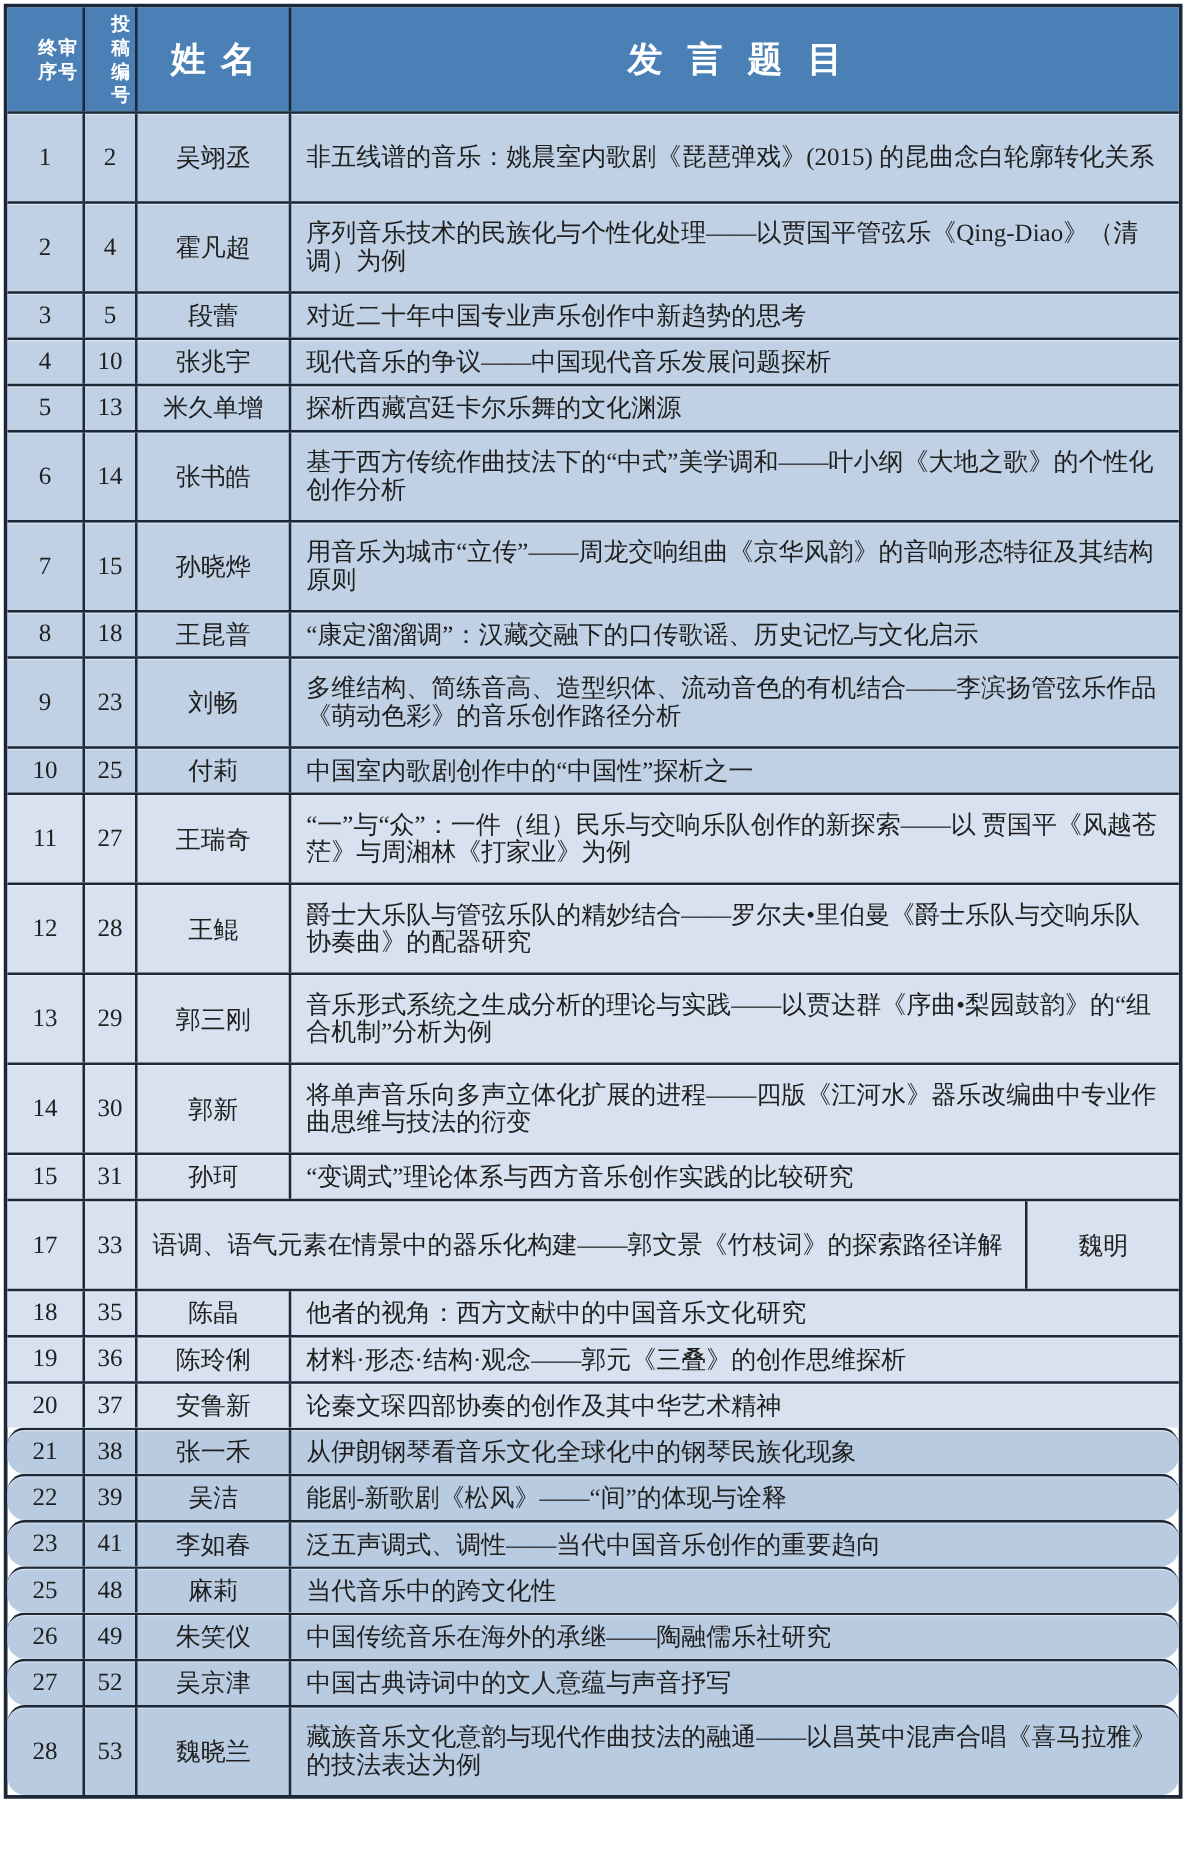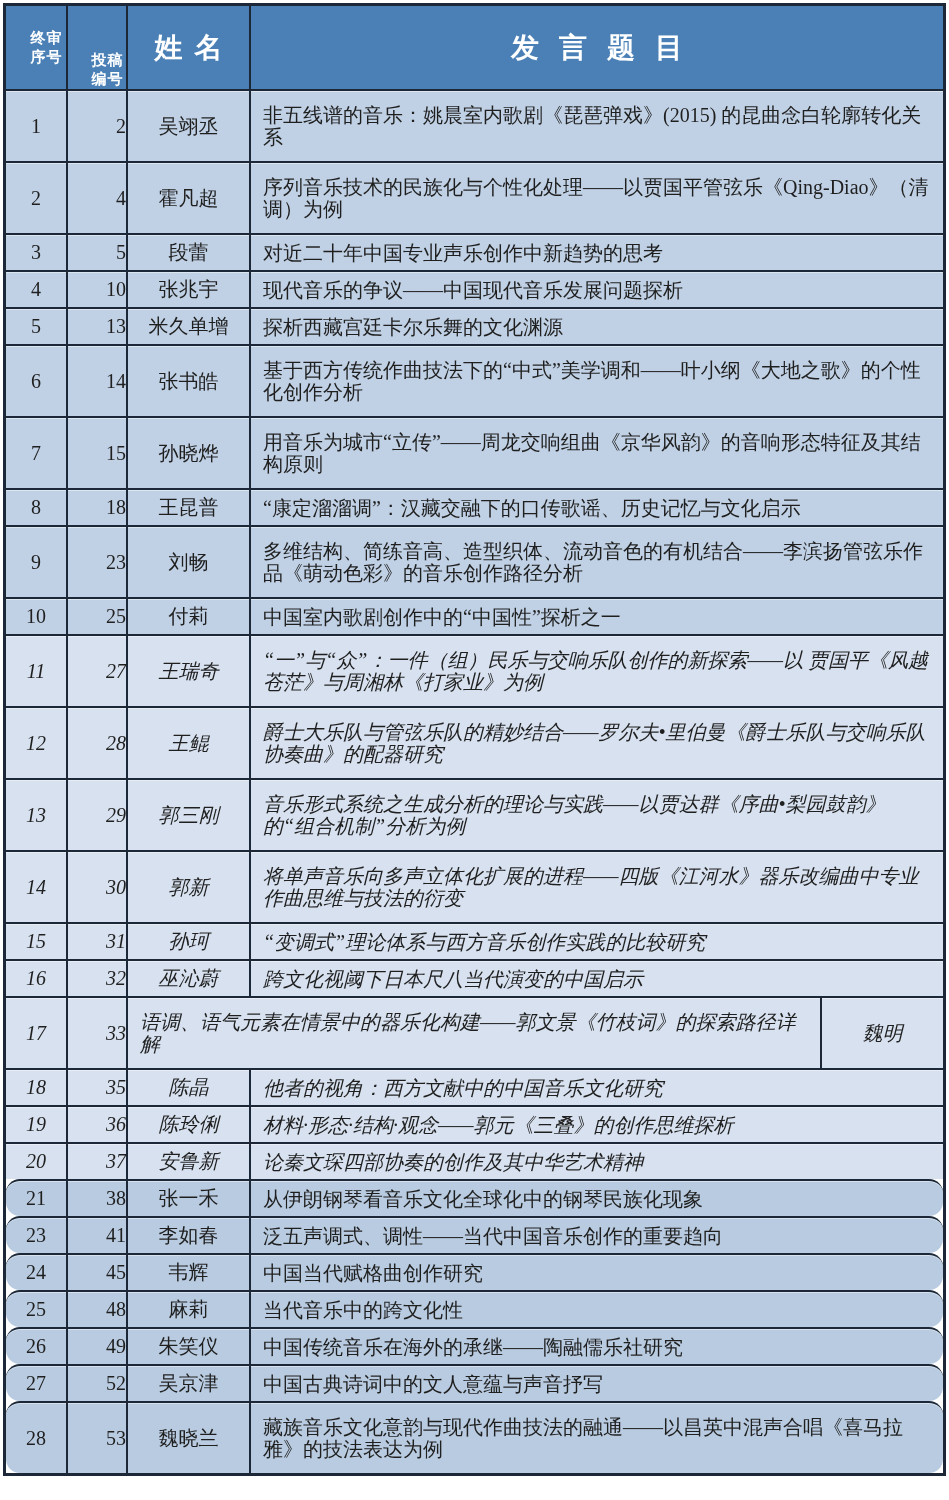--- a/index.html
+++ b/index.html
@@ -14,36 +14,36 @@
   }
   .table {
     position:absolute; left:3px; top:3px; width:943px;
     border:3px solid var(--border);
   }
   .hrow {
     display:flex; height:83px; background:var(--header-bg); color:var(--header-text);
   }
   .cell { flex:0 0 auto; display:flex; align-items:center; justify-content:center; }
   .c-seq   { width:60px; }
-  .c-no    { width:60px; border-left:2px solid var(--border);justify-content:flex-end; }
+  .c-no    { width:42px; border-left:2px solid var(--border); }
   .c-name  { width:123px; border-left:2px solid var(--border); }
   .c-title { flex:1 1 auto; border-left:2px solid var(--border); justify-content:flex-start; padding:2px 12px; }
   .hrow .hsmall {
     flex-direction:column; font-size:15px; font-weight:bold; letter-spacing:1px;padding-left:21px;
   }
   .hrow .c-name { font-size:28px; font-weight:bold; letter-spacing:12px; text-indent:12px; }
   .hrow .c-title { justify-content:center; font-size:28px; font-weight:bold; letter-spacing:20px; text-indent:20px; padding:12px; }
   .row {
     display:flex; border-top:2px solid var(--border);
     box-shadow:inset 0 1px 0 rgba(255,255,255,0.45);
   }
   .row.lines-1 { height:37px; }
   .row.lines-2 { height:72px; }
   .shade-a { background:var(--row-shade-a); }
-  .shade-b { background:var(--row-shade-b);font-style:italic; }
+  .shade-b { background:var(--row-shade-b); }
   .shade-c { background:var(--row-shade-c);border-radius:14px; }
   .row .cell { font-size:20px; }
   .row .c-title { line-height:22px; }
   .row .c-title span { display:block; }
 </style>
 </head>
 <body>
 
 <div class="table">
   <div class="hrow">
@@ -187,28 +187,20 @@
 
   <div class="row shade-b lines-1">
     <div class="cell c-seq">15</div>
     <div class="cell c-no">31</div>
     <div class="cell c-name">孙珂</div>
     <div class="cell c-title">
           <span>“变调式”理论体系与西方音乐创作实践的比较研究</span>
         </div>
   </div>
 
-  <div class="row shade-b lines-1">
-    <div class="cell c-seq">16</div>
-    <div class="cell c-no">32</div>
-    <div class="cell c-name">巫沁蔚</div>
-    <div class="cell c-title">
-          <span>跨文化视阈下日本尺八当代演变的中国启示</span>
-        </div>
-  </div>
 
   <div class="row shade-b lines-2">
     <div class="cell c-seq">17</div>
     <div class="cell c-no">33</div>
     <div class="cell c-title">
           <span>语调、语气元素在情景中的器乐化构建——郭文景《竹枝词》的探索路径详解</span>
         </div>
     <div class="cell c-name">魏明</div>
   </div>
 
@@ -241,38 +233,38 @@
 
   <div class="row shade-c lines-1">
     <div class="cell c-seq">21</div>
     <div class="cell c-no">38</div>
     <div class="cell c-name">张一禾</div>
     <div class="cell c-title">
           <span>从伊朗钢琴看音乐文化全球化中的钢琴民族化现象</span>
         </div>
   </div>
 
+  <div class="row shade-c lines-1">
+    <div class="cell c-seq">22</div>
+    <div class="cell c-no">39</div>
+    <div class="cell c-name">吴洁</div>
+    <div class="cell c-title">
+          <span>能剧-新歌剧《松风》——“间”的体现与诠释</span>
+        </div>
+  </div>
 
   <div class="row shade-c lines-1">
     <div class="cell c-seq">23</div>
     <div class="cell c-no">41</div>
     <div class="cell c-name">李如春</div>
     <div class="cell c-title">
           <span>泛五声调式、调性——当代中国音乐创作的重要趋向</span>
         </div>
   </div>
 
-  <div class="row shade-c lines-1">
-    <div class="cell c-seq">24</div>
-    <div class="cell c-no">45</div>
-    <div class="cell c-name">韦辉</div>
-    <div class="cell c-title">
-          <span>中国当代赋格曲创作研究</span>
-        </div>
-  </div>
 
   <div class="row shade-c lines-1">
     <div class="cell c-seq">25</div>
     <div class="cell c-no">48</div>
     <div class="cell c-name">麻莉</div>
     <div class="cell c-title">
           <span>当代音乐中的跨文化性</span>
         </div>
   </div>
 

